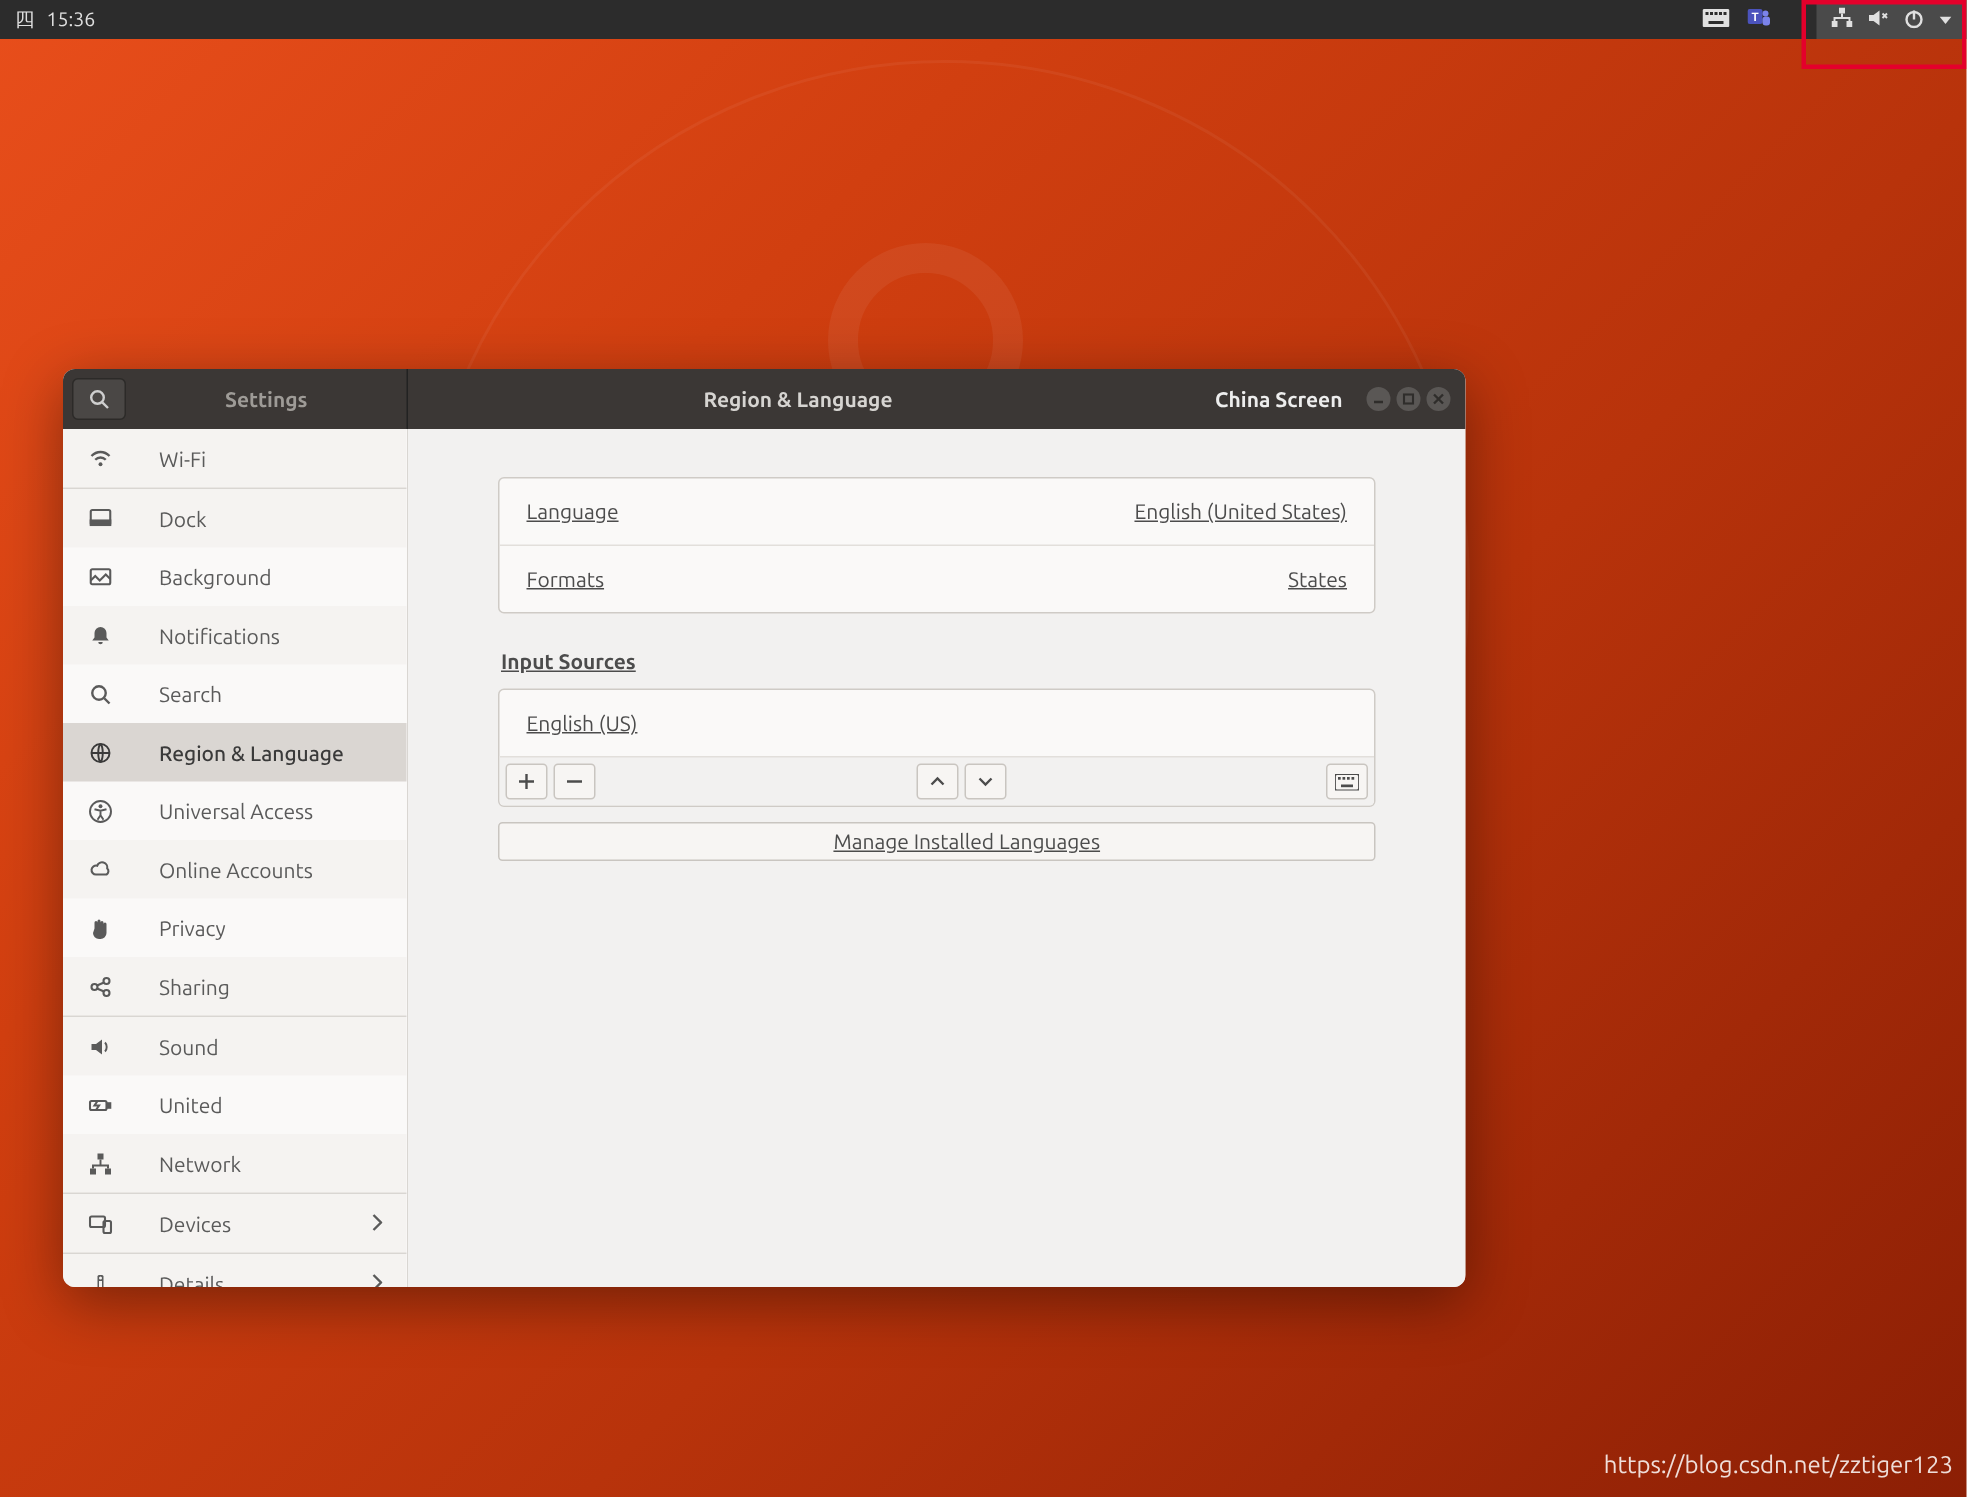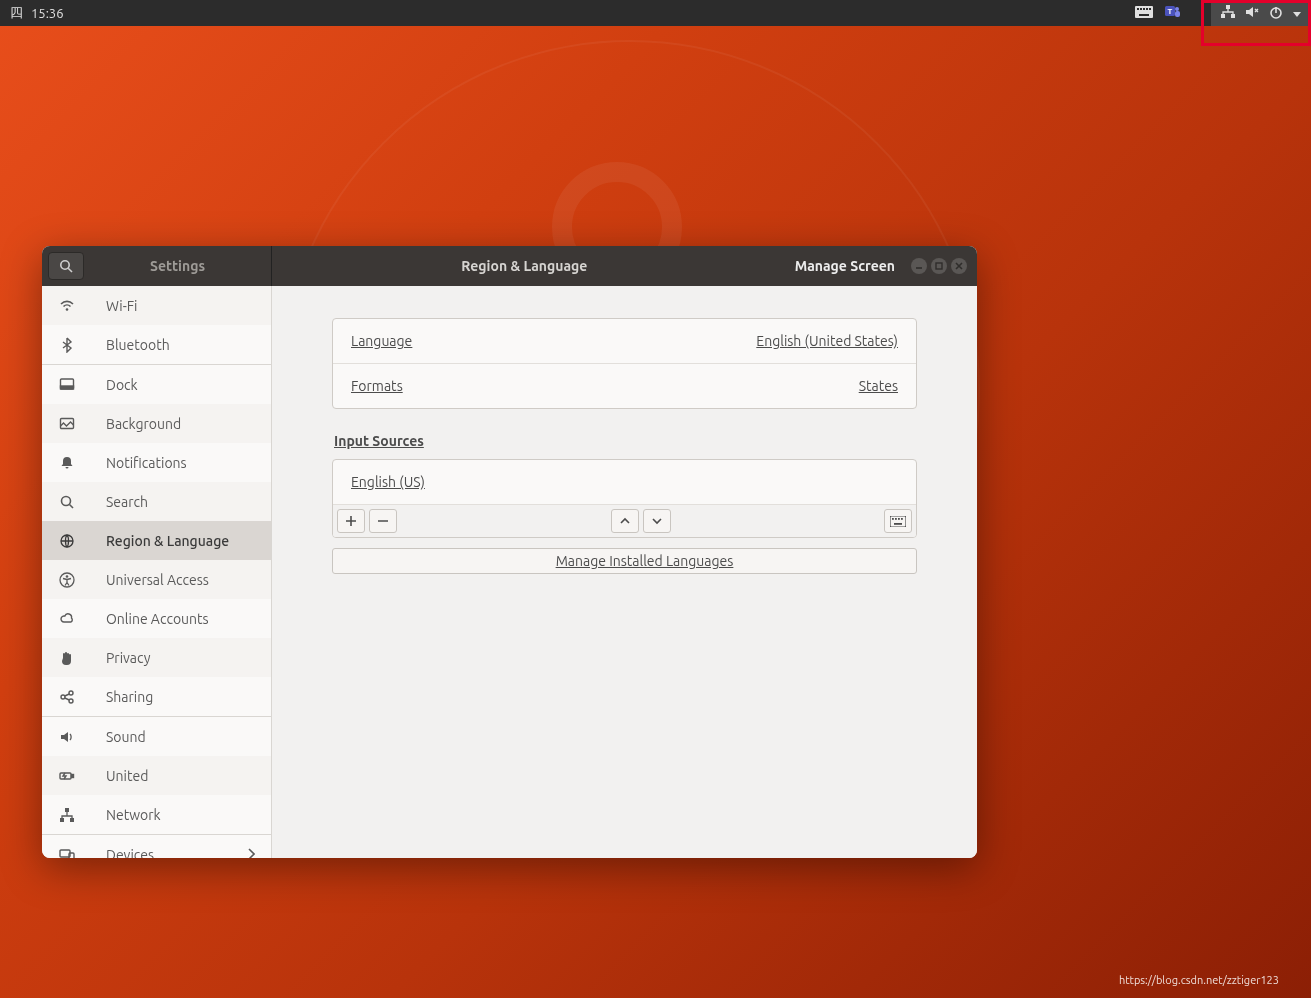--- a/index.html
+++ b/index.html
@@ -186,23 +186,23 @@
   background: #F7F5F3;
   border-radius: 3px;
   display: flex; align-items: center; justify-content: center;
   cursor: pointer;
   color: #4C4C4C;
   padding-left: 40px;
 }
 
 .watermark {
   position: absolute;
-  right: 32px; bottom: 12px;
+  right: 9px; bottom: 12px;
   color: rgba(255,255,255,0.85);
-  font-size: 11px;
+  font-size: 16px;
 }
 </style>
 </head>
 <body>
 
 <div class="swirl"></div>
 
 <div class="menubar">
   <div class="left">
     <span>四</span>
@@ -266,21 +266,21 @@
       <div class="tb-search-btn">
         <svg width="14" height="14" viewBox="0 0 14 14" fill="none" stroke="#CFCFCF" stroke-width="1.6">
             <circle cx="6" cy="6" r="4.2"></circle>
             <path d="M9.2 9.2L13 13"></path>
           </svg>
       </div>
       <div class="tb-left-title">Settings</div>
     </div>
     <div class="tb-center">Region &amp; Language</div>
     <div class="tb-right">
-      <div class="login-btn">Manage Screen</div>
+      <div class="login-btn">China Screen</div>
       <div class="winctl">
         <div class="c">
             <svg viewBox="0 0 10 10">
               <path d="M2 7h6" stroke="#2F2D2B" stroke-width="1.6"></path>
             </svg>
           </div>
         <div class="c">
             <svg viewBox="0 0 10 10">
               <rect x="2" y="2" width="6" height="6" fill="none" stroke="#2F2D2B" stroke-width="1.4"></rect>
             </svg>
@@ -298,28 +298,20 @@
     <div class="sidebar">
       <div class="item">
         <span class="icon">
             <svg width="16" height="16" viewBox="0 0 16 16" fill="none" stroke="#5A5A5A" stroke-width="1.6">
               <path d="M2 6c3.5-3.5 8.5-3.5 12 0"></path>
               <path d="M4.5 8.5c2-2 5-2 7 0"></path>
               <circle cx="8" cy="11.5" r="1.3" fill="#5A5A5A" stroke="none"></circle>
             </svg>
           </span>
         <span>Wi-Fi</span>
-      </div>
-      <div class="item">
-        <span class="icon">
-            <svg width="16" height="16" viewBox="0 0 16 16" fill="none" stroke="#5A5A5A" stroke-width="1.4">
-              <path d="M8 1v14l4-4-8-6m0 6l8-6-4-4"></path>
-            </svg>
-          </span>
-        <span>Bluetooth</span>
       </div>
       <div class="sep"></div>
       <div class="item">
         <span class="icon">
             <svg width="16" height="16" viewBox="0 0 16 16" fill="none" stroke="#5A5A5A" stroke-width="1.4">
               <rect x="1.5" y="2" width="13" height="10" rx="1"></rect>
               <rect x="1.5" y="9" width="13" height="3" fill="#5A5A5A"></rect>
             </svg>
           </span>
         <span>Dock</span>

